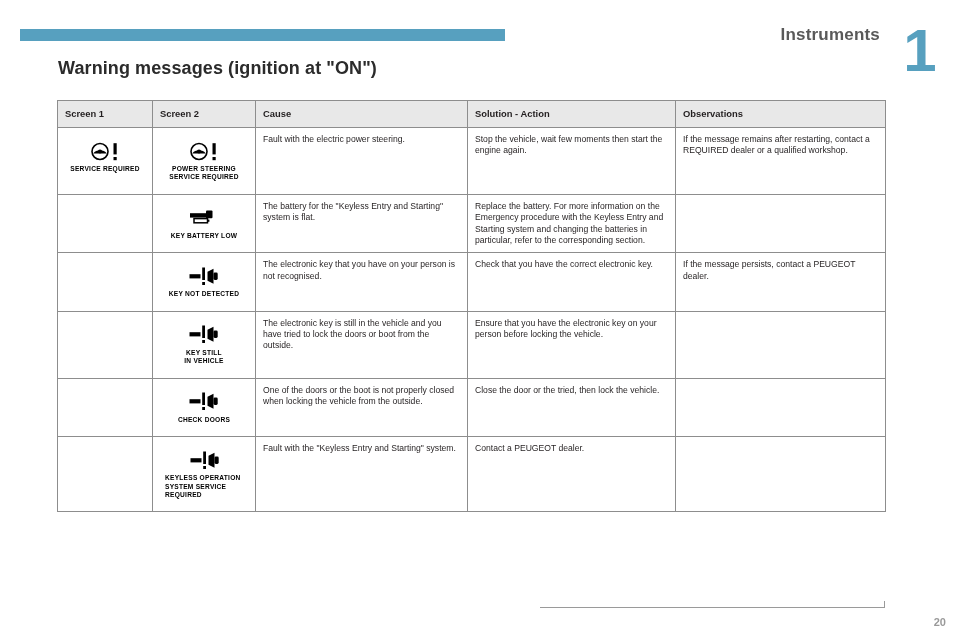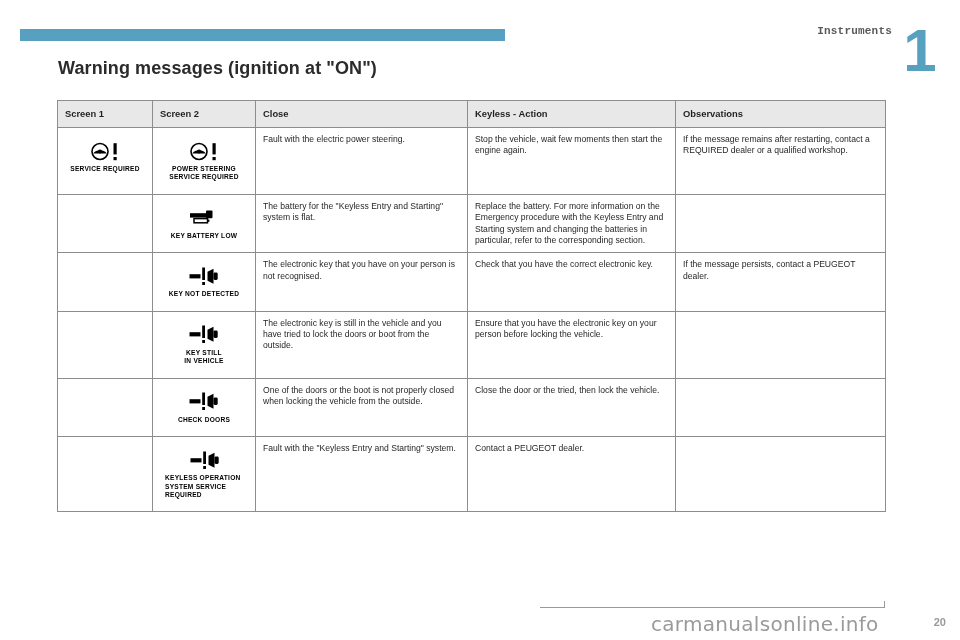--- a/index.html
+++ b/index.html
@@ -13,24 +13,23 @@
 
   
   .top-bar {
     position: absolute; left: 20px; top: 29px;
     width: 485px; height: 12px;
     background: #57a0bf;
   }
 
   
   .chapter-name {
-    position: absolute; right: 68px; top: 25px;
-    font-size: 11px; font-weight: bold; color: #595959;
+    position: absolute; right: 80px; top: 25px;
+    font-size: 17px; font-weight: bold; color: #595959;
     letter-spacing: .2px;
-    font-family: Liberation Mono, monospace;
   }
   .chapter-num-box {
     position: absolute; right: 18px; top: 12px;
     width: 44px; height: 78px;
     display: flex; align-items: center; justify-content: center;
   }
   .chapter-num {
     font-size: 60px; font-weight: bold; color: #57a0bf;
     line-height: 1; font-family: "Liberation Sans", sans-serif;
   }
@@ -144,22 +143,22 @@
           <col class="c1">
           <col class="c2">
           <col class="c3">
           <col class="c4">
           <col class="c5">
         </colgroup>
       <thead>
         <tr>
           <th>Screen 1</th>
           <th>Screen 2</th>
-          <th>Close</th>
-          <th>Keyless - Action</th>
+          <th>Cause</th>
+          <th>Solution - Action</th>
           <th>Observations</th>
         </tr>
       </thead>
       <tbody id="tbody">
           <tr>
             <td class="icon-cell">
               <div class="tile">
                 <div class="glyph">
                   <svg width="34" height="19" viewBox="0 0 34 19">
                     <g fill="none" stroke="#000" stroke-width="1.6">
@@ -291,16 +290,15 @@
             </td>
             <td>Fault with the "Keyless Entry and Starting" system.</td>
             <td>Contact a PEUGEOT dealer.</td>
             <td></td>
           </tr>
         </tbody>
     </table>
   </div>
 
   <div class="footer-rule"></div>
-  <div class="wm">carmanualsonline.info</div>
   <div class="page-num">20</div>
 
 </div>
 
 </body></html>

